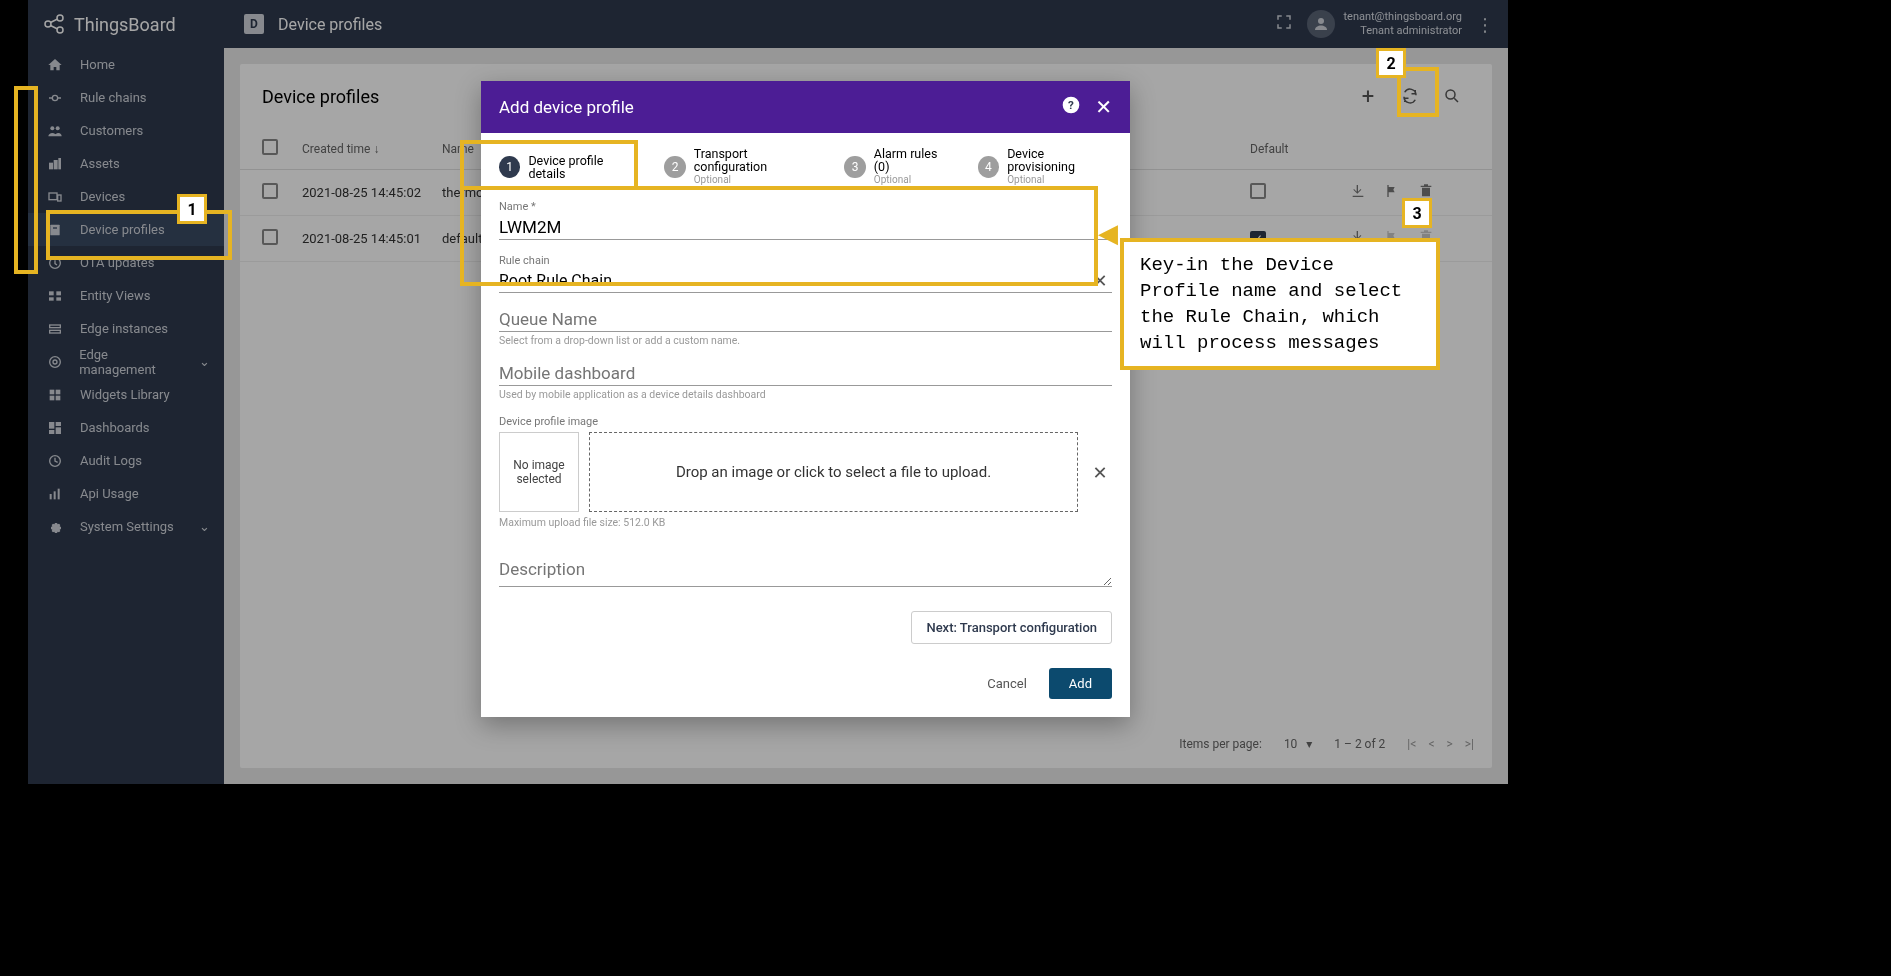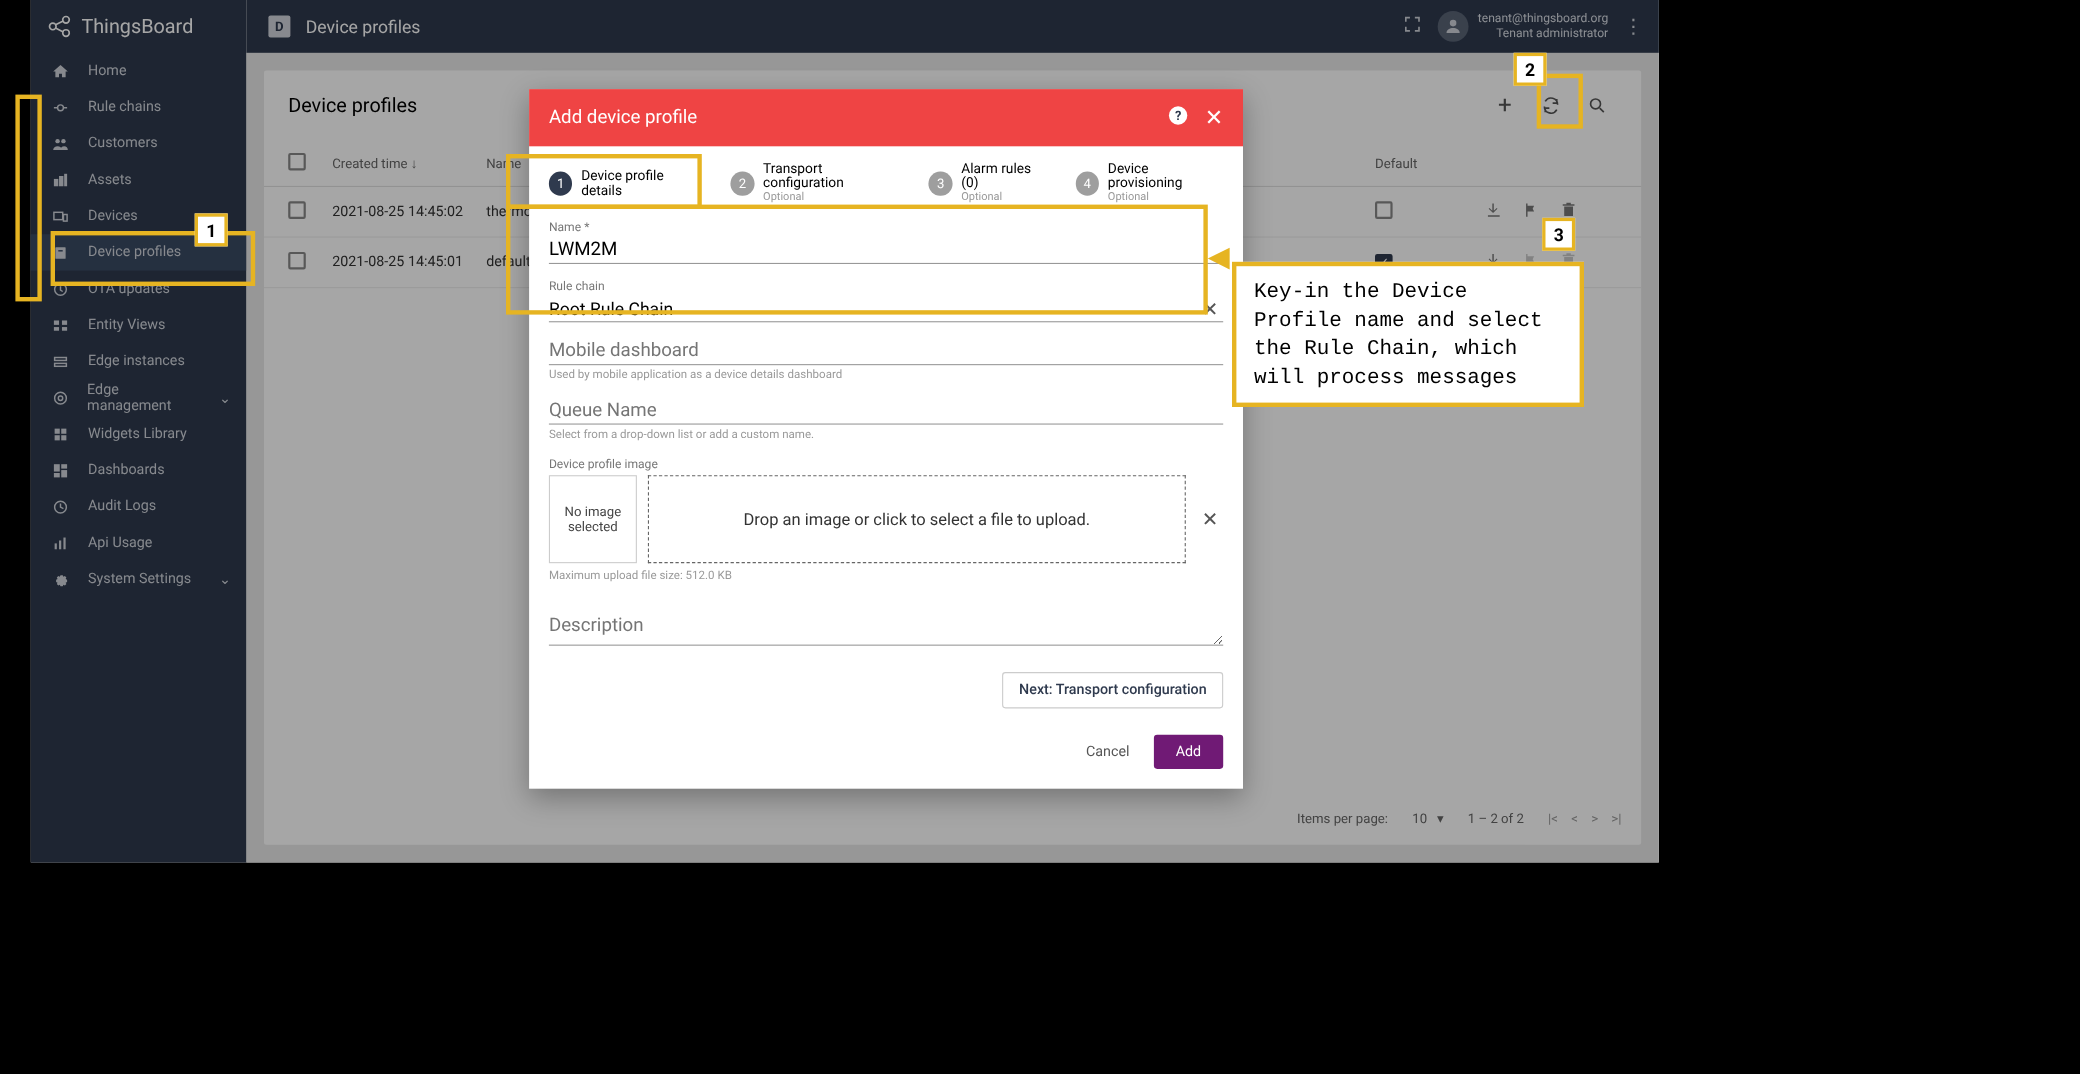--- a/index.html
+++ b/index.html
@@ -33,21 +33,21 @@
 .col-default { margin-left: auto; width: 100px; }
 .col-actions-t { width: 120px; }
 .table-row { display: flex; align-items: center; padding: 0 22px; height: 46px; font-size: 13px; color: #333; border-bottom: 1px solid #eee; }
 .row-icons { display: flex; gap: 18px; color: #777; fill:#777; }
 .paginator { position: absolute; bottom: 0; right: 0; height: 48px; display: flex; align-items: center; padding-right: 18px; font-size: 12px; color: #666; gap: 22px; }
 .paginator .pg-btns { display: flex; gap: 12px; color: #999; }
 .checkbox-sq { width: 16px; height: 16px; border: 2px solid #888; border-radius: 2px; display: inline-block; }
 .checkbox-chk { width: 16px; height: 16px; background: #2f3a4e; border: 2px solid #2f3a4e; border-radius: 2px; display: inline-flex; align-items: center; justify-content: center; color: #fff; font-size: 12px; }
 .overlay { position: absolute; inset: 0; background: rgba(0,0,0,0.35); }
 .dialog { position: absolute; left: 453px; top: 81px; width: 649px; background: #fff; box-shadow: 0 8px 24px rgba(0,0,0,0.3); }
-.dlg-header { background: #ef4444; color: #fff; height: 52px; display: flex; align-items: center; padding: 0 18px; font-size: 17px; }
+.dlg-header { background: #4c1d95; color: #fff; height: 52px; display: flex; align-items: center; padding: 0 18px; font-size: 17px; }
 .dlg-header .dlg-icons { margin-left: auto; display: flex; gap: 14px; }
 .stepper { display: flex; align-items: center; padding: 14px 18px 10px; gap: 24px; }
 .step { display: flex; align-items: center; gap: 8px; font-size: 12.5px; }
 .step .circle { width: 22px; height: 22px; border-radius: 50%; background: #9e9e9e; color: #fff; display: inline-flex; align-items: center; justify-content: center; font-size: 12px; }
 .step.active .circle { background: #2f3a4e; }
 .step .label { line-height: 13px; }
 .step .opt { color: #999; font-size: 10px; display: block; }
 .dlg-body { padding: 4px 18px 14px; }
 .field { margin-bottom: 14px; }
 .field-label { font-size: 11px; color: #777; margin-bottom: 2px; }
@@ -55,21 +55,21 @@
 .input-with-x { display: flex; align-items: center; border-bottom: 1px solid #999; }
 .input-with-x input { border: none; flex: 1; font-size: 16px; padding: 2px 0; background: transparent; outline: none; }
 .helper { font-size: 10.5px; color: #999; margin-top: 2px; }
 .img-row { display: flex; align-items: stretch; gap: 10px; margin-top: 4px; }
 .noimg { width: 80px; height: 80px; border: 1px solid #ccc; display: flex; align-items: center; justify-content: center; text-align: center; font-size: 12px; color: #444; padding: 4px; }
 .dropzone { flex: 1; border: 1px dashed #666; display: flex; align-items: center; justify-content: center; font-size: 15px; color: #333; }
 .closex { width: 24px; display: inline-flex; align-items: center; justify-content: center; color: #555; font-size: 18px; cursor: pointer; }
 .dlg-footer { display: flex; justify-content: flex-end; padding: 10px 18px 18px; gap: 8px; align-items: center; }
 .btn-out { border: 1px solid #ccc; background: #fff; color: #2f3a4e; font-size: 13px; padding: 8px 14px; border-radius: 3px; font-weight: 500; cursor: pointer; }
 .btn-text { background: none; border: none; color: #555; font-size: 13px; padding: 8px 14px; cursor: pointer; }
-.btn-primary { background: #701a75; color: #fff; border: none; font-size: 13px; padding: 8px 20px; border-radius: 3px; cursor: pointer; }
+.btn-primary { background: #0c4a6e; color: #fff; border: none; font-size: 13px; padding: 8px 20px; border-radius: 3px; cursor: pointer; }
 
 .annot { position: absolute; border: 4px solid #e6b422; z-index: 50; pointer-events: none; }
 .annot-num { position: absolute; background: #fff; border: 3px solid #e6b422; width: 30px; height: 30px; display: inline-flex; align-items: center; justify-content: center; font-weight: bold; font-size: 16px; z-index: 60; }
 .callout { position: absolute; background: #fff; border: 4px solid #e6b422; padding: 10px 16px; font-size: 19px; line-height: 26px; z-index: 60; max-width: 320px; font-family: Liberation Mono, monospace; }
 .arrow { position: absolute; z-index: 55; color: #e6b422; font-size: 26px; }
 .disabled-ic { opacity: 0.4; }
 textarea.field-input { resize: both; height: 30px; border-bottom:1px solid #999;}
 </style>
 </head>
 <body>
@@ -370,26 +370,26 @@
         <input class="field-input" value="LWM2M" style="">
       </div>
       <div class="field">
         <div class="field-label">Rule chain</div>
         <div class="input-with-x">
           <input value="Root Rule Chain" style="">
           <span class="closex">✕</span>
         </div>
       </div>
       <div class="field">
+        <input class="field-input" style="color: rgb(136, 136, 136);" placeholder="Queue Name">
+        <div class="helper">Select from a drop-down list or add a custom name.</div>
+      </div>
+      <div class="field">
         <input class="field-input" style="color: rgb(136, 136, 136);" placeholder="Mobile dashboard">
         <div class="helper">Used by mobile application as a device details dashboard</div>
-      </div>
-      <div class="field">
-        <input class="field-input" style="color: rgb(136, 136, 136);" placeholder="Queue Name">
-        <div class="helper">Select from a drop-down list or add a custom name.</div>
       </div>
       <div class="field-label" style="margin-bottom:4px;">Device profile image</div>
       <div class="img-row">
         <div class="noimg">No image selected</div>
         <div class="dropzone">Drop an image or click to select a file to upload.</div>
         <span class="closex">✕</span>
       </div>
       <div class="helper" style="margin-top:4px;">Maximum upload file size: 512.0 KB</div>
       <div class="field" style="margin-top:28px;">
         <textarea class="field-input" placeholder="Description" style=""></textarea>

